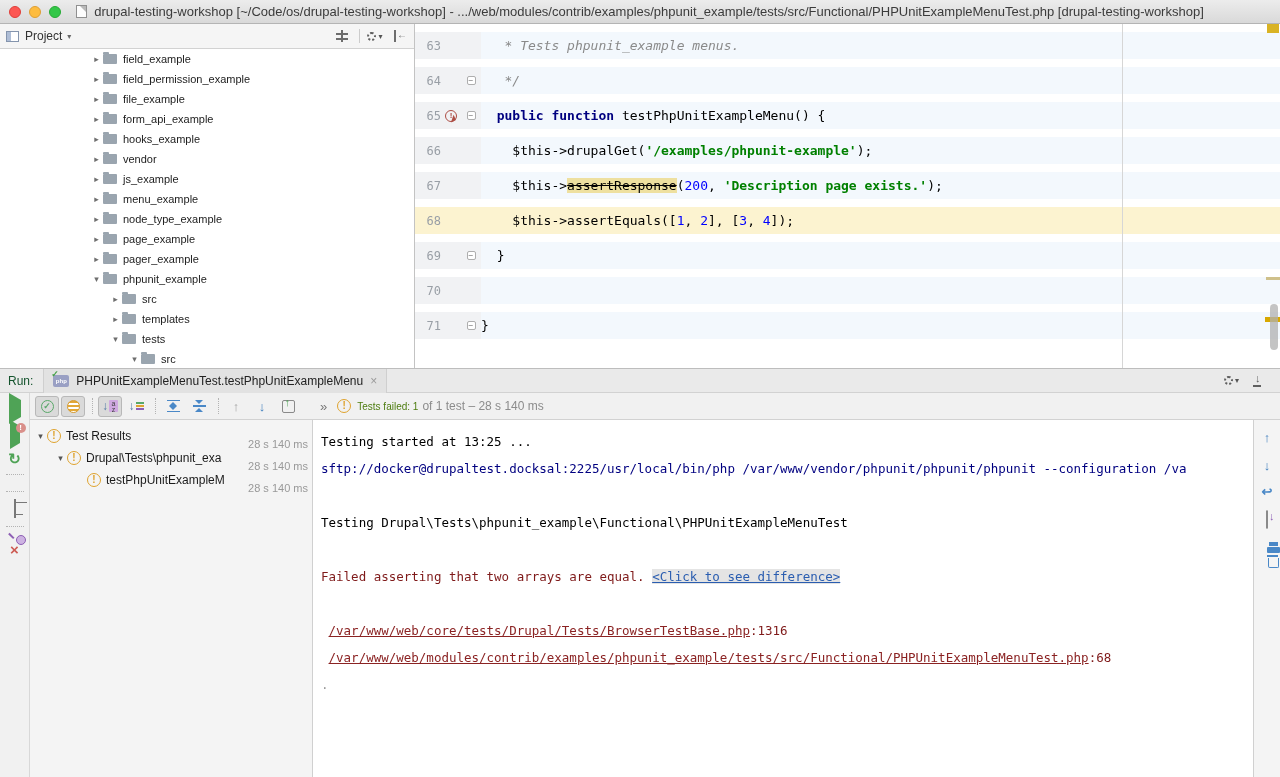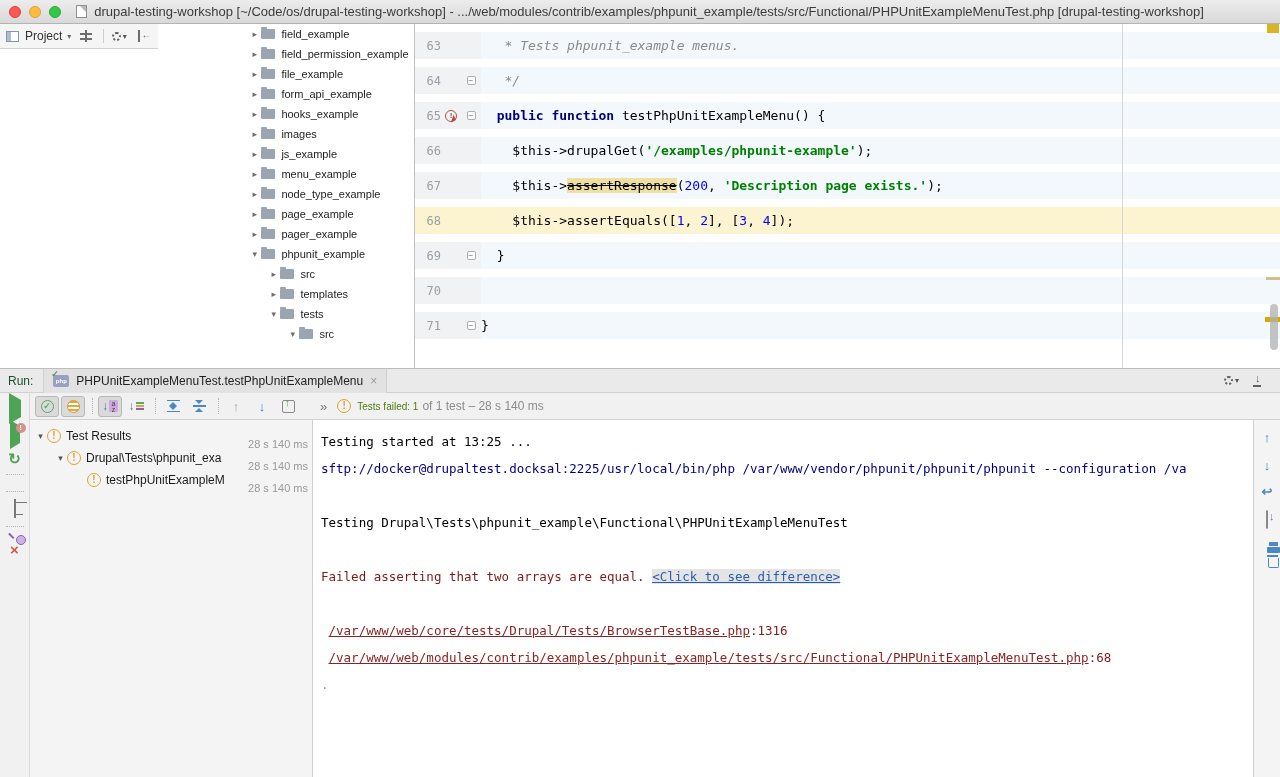--- a/index.html
+++ b/index.html
@@ -15,21 +15,21 @@
   .tl.yel { background:#fdbc40; border:1px solid #de9f34; }
   .tl.grn { background:#33c748; border:1px solid #27aa35; }
   .doc-icon { width:11px; height:13px; background:#fdfdfd; border:1px solid #909090; position:relative; margin-right:7px; flex:0 0 auto; }
   .doc-icon::before { content:""; position:absolute; right:0; top:0; border:3px solid transparent; border-top-color:#b9b9b9; border-right-color:#b9b9b9; }
   .title-text { font-size:13px; color:#3b3b3b; white-space:nowrap; overflow:hidden; max-width:1180px; }
 
   
   .main { position:absolute; left:0; top:24px; width:1280px; height:344px; display:flex; }
 
   
-  .project-panel { width:415px; height:100%; border-right:1px solid #c3c3c3; background:#fff; display:flex; flex-direction:row; }
+  .project-panel { width:415px; height:100%; border-right:1px solid #c3c3c3; background:#fff; display:flex; flex-direction:column; }
   .pp-header { height:25px; background:#f5f5f5; border-bottom:1px solid #d2d2d2; display:flex; align-items:center; padding:0 6px; }
   .pp-icon { width:13px; height:11px; border:1px solid #8494ad; background:#fff; position:relative; margin-right:6px; }
   .pp-icon::before { content:""; position:absolute; left:0; top:0; width:4px; height:9px; background:#aebdd6; }
   .pp-title { font-size:12px; color:#333; }
   .pp-caret { font-size:8px; color:#666; margin-left:5px; }
   .pp-sp { flex:1; }
   .pp-tool { width:18px; height:16px; display:flex; align-items:center; justify-content:center; margin-left:6px; position:relative; }
   .icn-locate { width:12px; height:12px; position:relative; }
   .icn-locate::before { content:""; position:absolute; left:5px; top:0; width:2px; height:12px; background:#6d6d6d; }
   .icn-locate::after { content:""; position:absolute; left:0; top:3px; width:12px; height:1.5px; background:#6d6d6d; box-shadow:0 5px 0 #6d6d6d; }
@@ -216,21 +216,21 @@
           <span class="pt-label">form_api_example</span>
         </div>
         <div class="pt-row" style="padding-left: 90px;">
           <span class="pt-arrow">▸</span>
           <span class="pt-folder"></span>
           <span class="pt-label">hooks_example</span>
         </div>
         <div class="pt-row" style="padding-left: 90px;">
           <span class="pt-arrow">▸</span>
           <span class="pt-folder"></span>
-          <span class="pt-label">images</span>
+          <span class="pt-label">vendor</span>
         </div>
         <div class="pt-row" style="padding-left: 90px;">
           <span class="pt-arrow">▸</span>
           <span class="pt-folder"></span>
           <span class="pt-label">js_example</span>
         </div>
         <div class="pt-row" style="padding-left: 90px;">
           <span class="pt-arrow">▸</span>
           <span class="pt-folder"></span>
           <span class="pt-label">menu_example</span>

